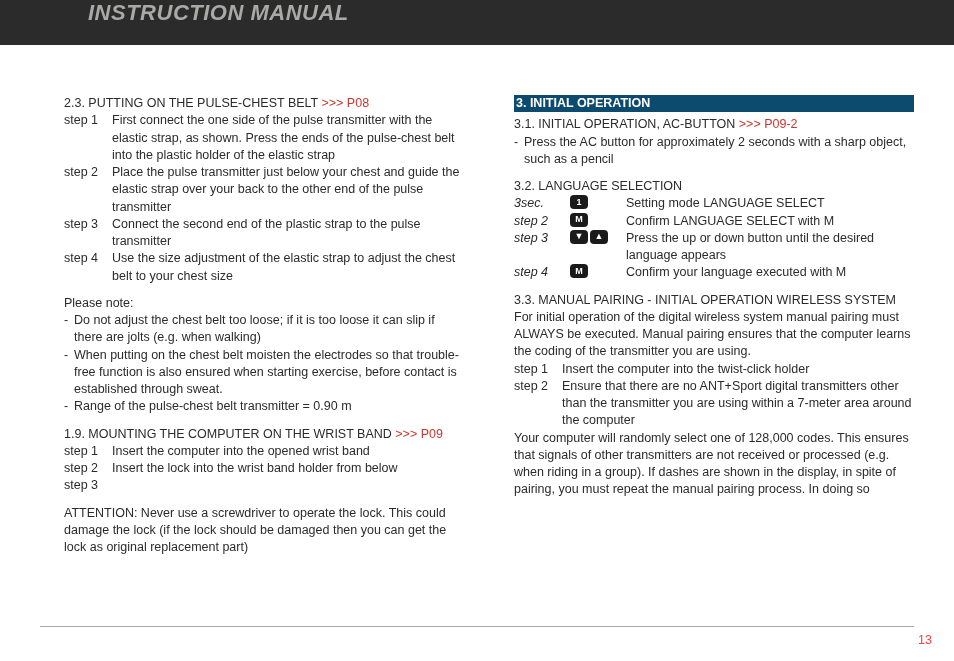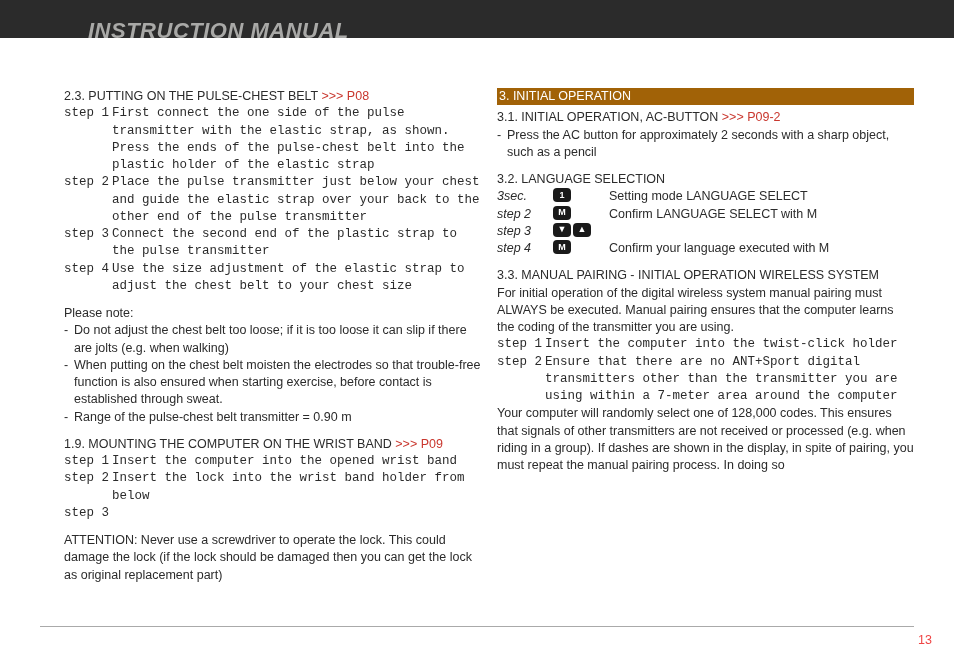--- a/index.html
+++ b/index.html
@@ -7,65 +7,65 @@
     width: 954px;
     height: 661px;
     font-family: Arial, Helvetica, sans-serif;
     background: #fff;
     color: #2b2b2b;
     position: relative;
     overflow: hidden;
   }
   .header-bar {
     background: #2b2b2b;
-    height: 38px;
+    height: 45px;
     width: 100%;
     padding-left: 88px;
     display: flex;
     align-items: flex-start;
-    padding-top: 18px;
+    padding-top: 0;
   }
   .header-title {
     font-style: italic;
     font-weight: 900;
     font-size: 22px;
     letter-spacing: 0.5px;
     color: #a9a9a7;
     font-family: "Arial Black", Arial, sans-serif;
   }
   .content {
     display: flex;
-    gap: 16px;
+    gap: 50px;
     padding: 50px 40px 0 64px;
     font-size: 12.5px;
     line-height: 1.38;
     color: #2b2b2b;
   }
   .col {
     flex: 1;
   }
   .sec-heading {
     font-size: 12.5px;
     font-weight: 400;
   }
   .sec-heading-bar {
-    background: #a16207;
+    background: #0c4a6e;
     color: #fff;
     display: inline-block;
     width: 100%;
     padding: 0 2px;
     font-size: 12.5px;
     margin-bottom: 4px;
+    font-weight: bold;
   }
   .pref {
     color: #c9372e;
   }
   .step-row {
     display: flex;
-    font-family: Liberation Mono, monospace;
   }
   .step-label {
     width: 48px;
     flex-shrink: 0;
   }
   .step-body {
     flex: 1;
   }
   .icon-step-row {
     display: flex;
@@ -217,20 +217,21 @@
           <span class="ic">M</span>
         </div>
         <div class="step-body">Confirm LANGUAGE SELECT with M</div>
       </div>
       <div class="icon-step-row">
         <div class="step-label">step 3</div>
         <div class="icon-col">
           <span class="ic">▼</span>
           <span class="ic">▲</span>
         </div>
+        <div class="step-body">Press the up or down button until the desired language appears</div>
       </div>
       <div class="icon-step-row">
         <div class="step-label">step 4</div>
         <div class="icon-col">
           <span class="ic">M</span>
         </div>
         <div class="step-body">Confirm your language executed with M</div>
       </div>
     </div>
 

